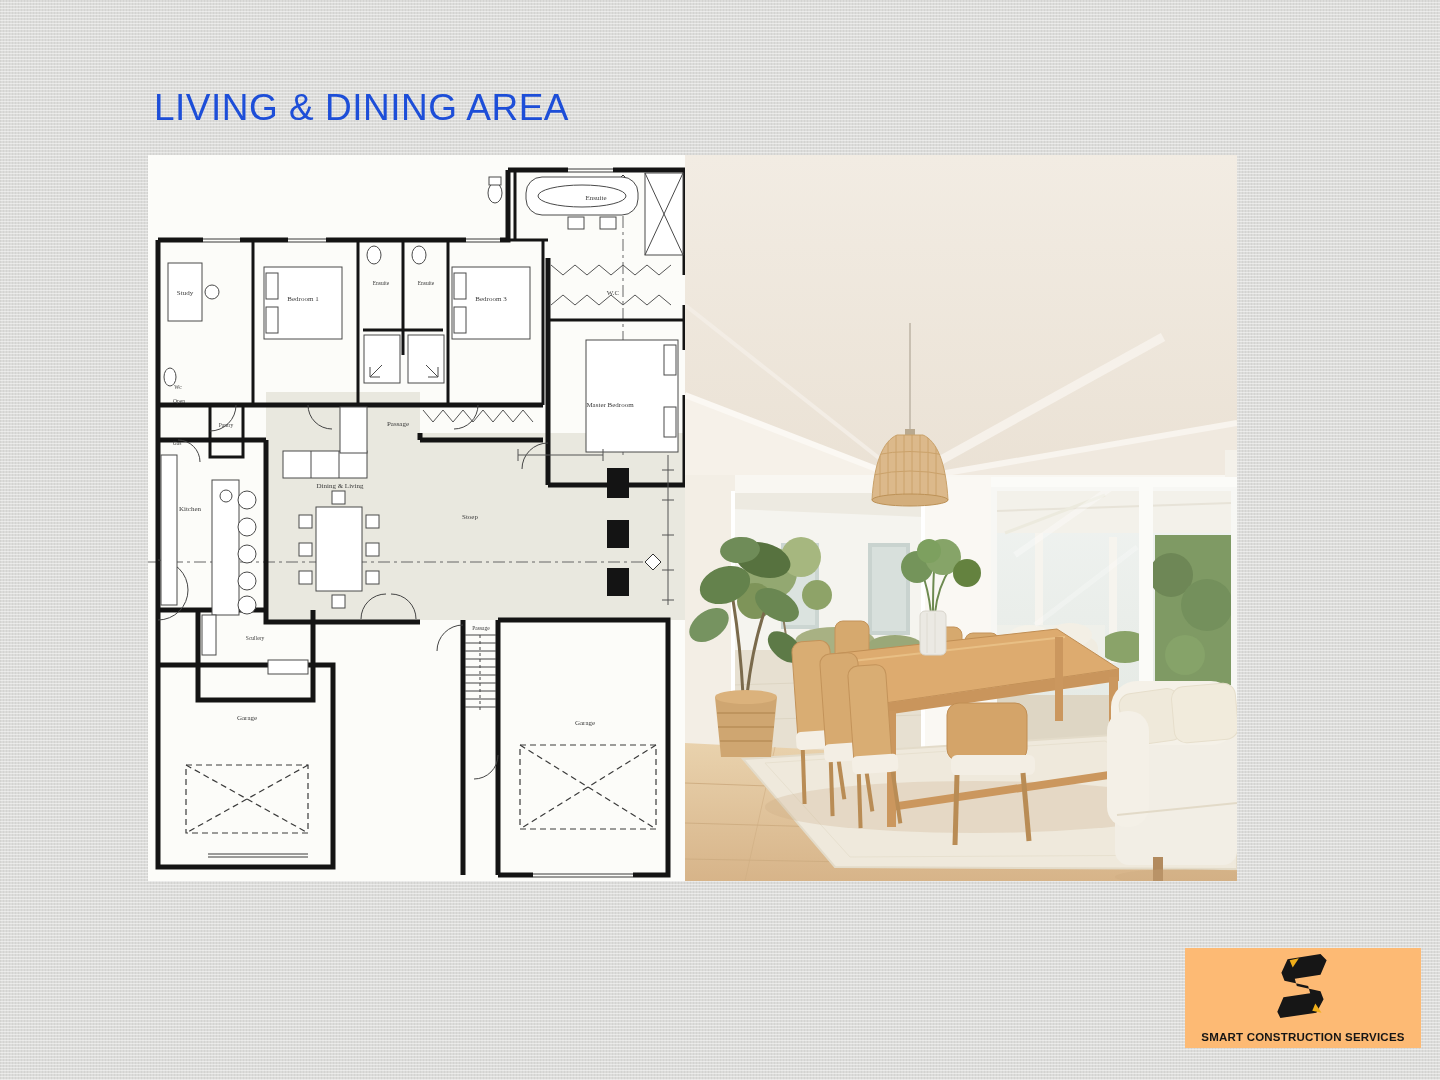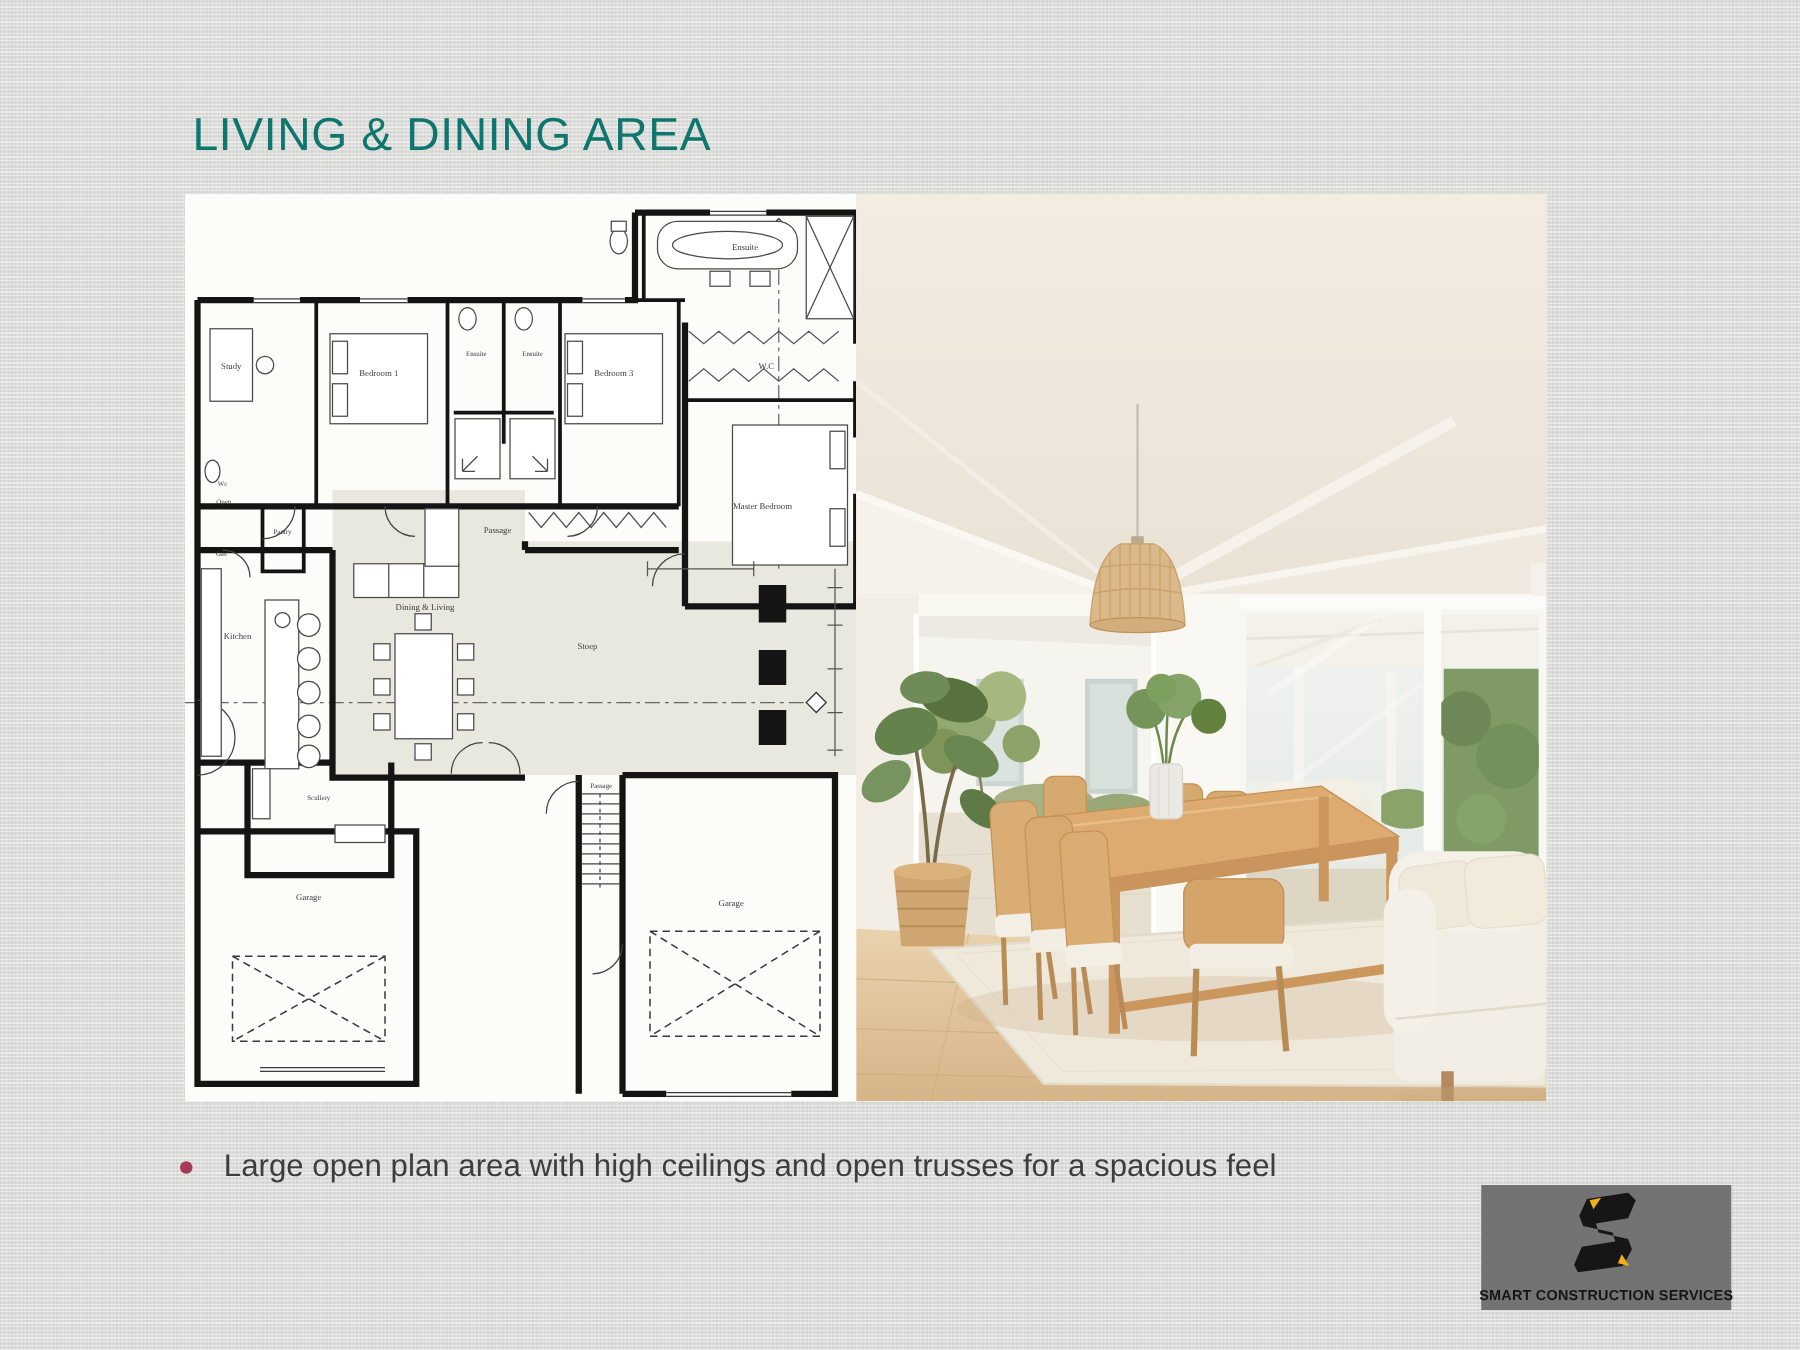--- a/index.html
+++ b/index.html
@@ -7,43 +7,43 @@
     width:1440px;height:1080px;position:relative;overflow:hidden;
     font-family:"Liberation Sans", sans-serif;
     background-color:#dcdcda;
     background-image:
       repeating-linear-gradient(0deg, rgba(255,255,255,.45) 0 1px, transparent 1px 3px),
       repeating-linear-gradient(90deg, rgba(170,170,167,.18) 0 1px, transparent 1px 3px);
   }
   .title{
     position:absolute;left:154px;top:62px;
     font-size:37px;font-weight:400;letter-spacing:.5px;
-    color:#0f766e;white-space:nowrap;
+    color:#1d4ed8;white-space:nowrap;
   }
   .floorplan{
     position:absolute;left:148px;top:155px;width:537px;height:726px;
     background:#fcfcf9;
   }
   .photo{
     position:absolute;left:685px;top:155px;width:552px;height:726px;
     background:#f5f1ea;
   }
   .floorplan svg,.photo svg{display:block;width:100%;height:100%;}
   .bullets{position:absolute;left:142px;top:914px;width:905px;list-style:none;margin:0;padding:0;}
   .bullets li{
     position:relative;padding-left:37px;margin-bottom:9px;
     font-size:25px;line-height:39px;color:#3d3d3d;
   }
   .bullets .dot{
     position:absolute;left:2px;top:15px;width:10px;height:10px;border-radius:50%;
     background:#a43b54;
   }
   .logo{
-    position:absolute;left:1185px;top:948px;width:200px;height:100px;
-    background:#737373;display:flex;flex-direction:column;align-items:center;
+    position:absolute;left:1185px;top:948px;width:236px;height:100px;
+    background:#fdba74;display:flex;flex-direction:column;align-items:center;
     justify-content:flex-end;padding-bottom:5px;box-sizing:border-box;
   }
   .logo-mark{position:absolute;top:2px;left:50%;transform:translateX(-50%);}
   .logo-text{
     font-size:11.5px;font-weight:bold;color:#151515;letter-spacing:.2px;white-space:nowrap;
   }
   .fp-label{fill:#3c3c3c;font-size:7px;text-anchor:middle;font-family:"Liberation Serif",serif;}
   .fp-label.small{font-size:5.5px;}
 </style>
 </head>
@@ -455,24 +455,20 @@
         </g>
     <rect x="422" y="556" width="42" height="116" rx="20" fill="#f4f0e7"></rect>
     <line x1="432" y1="660" x2="552" y2="648" stroke="#e2dac8" stroke-width="2"></line>
     <rect x="468" y="702" width="10" height="24" fill="#b28a5e"></rect>
     <ellipse cx="500" cy="722" rx="70" ry="8" fill="#c9a87e" opacity="0.3"></ellipse>
   </g>
 </svg>
 </div>
 
 <ul class="bullets">
-  <li>
-    <span class="dot"></span>
-    <span>Large open plan area with high ceilings  and open trusses for a spacious feel</span>
-  </li>
 </ul>
 
 <div class="logo">
   <span class="logo-mark">
     <svg width="72" height="72" viewBox="0 0 70 70">
       <path d="M52,4 L20,9 L14,22 L17,30 L40,35 L42,42 L16,46 L10,60 L13,66 L48,61 L55,48 L52,40 L29,35 L27,28 L52,24 L58,10 Z" fill="#161616"></path>
       <polygon points="22,10 31,8 25,17" fill="#efae1a"></polygon>
       <polygon points="44,59 53,61 47,52" fill="#efae1a"></polygon>
     </svg>
   </span>

